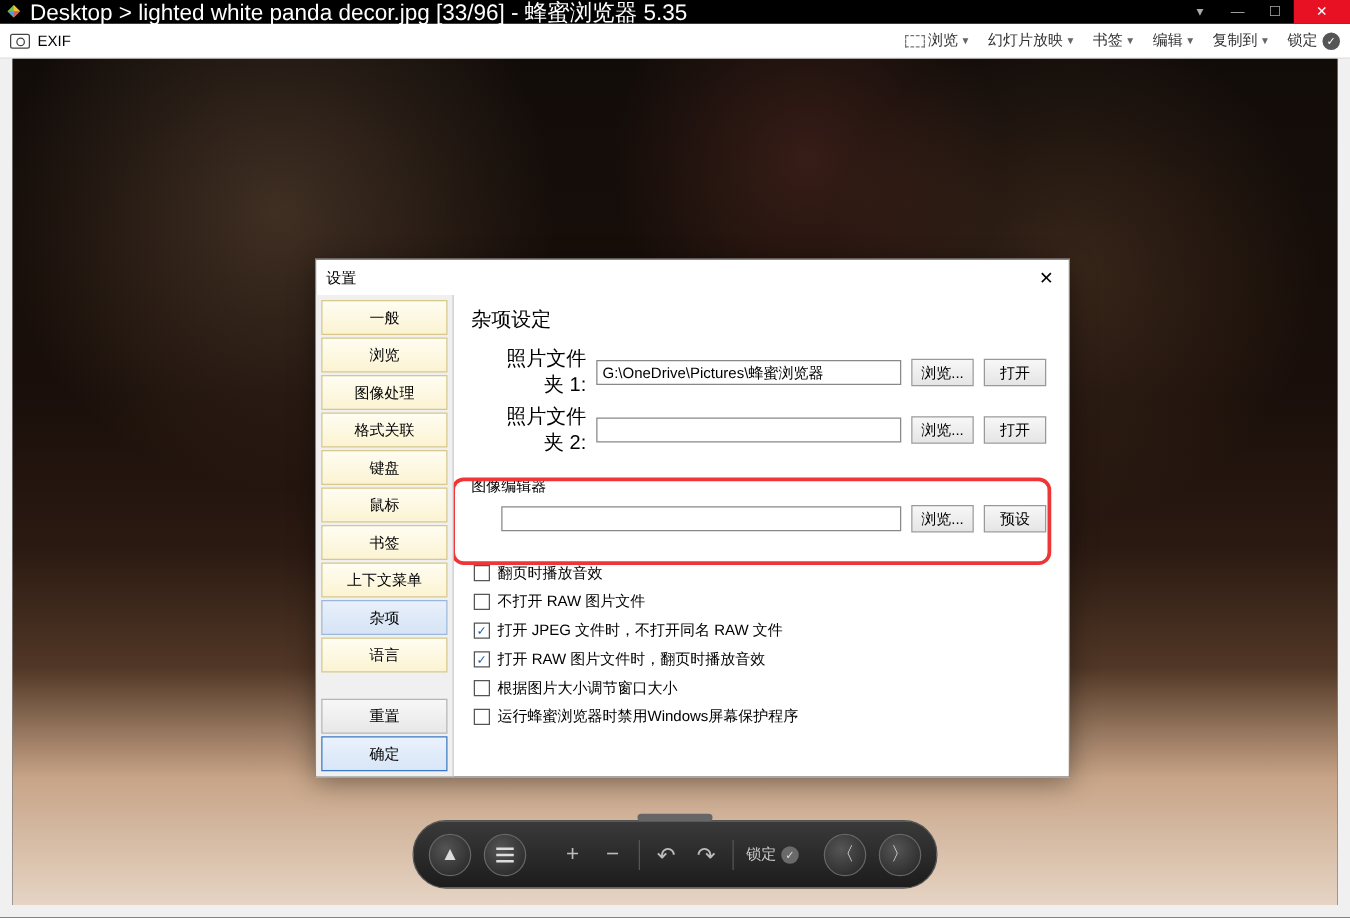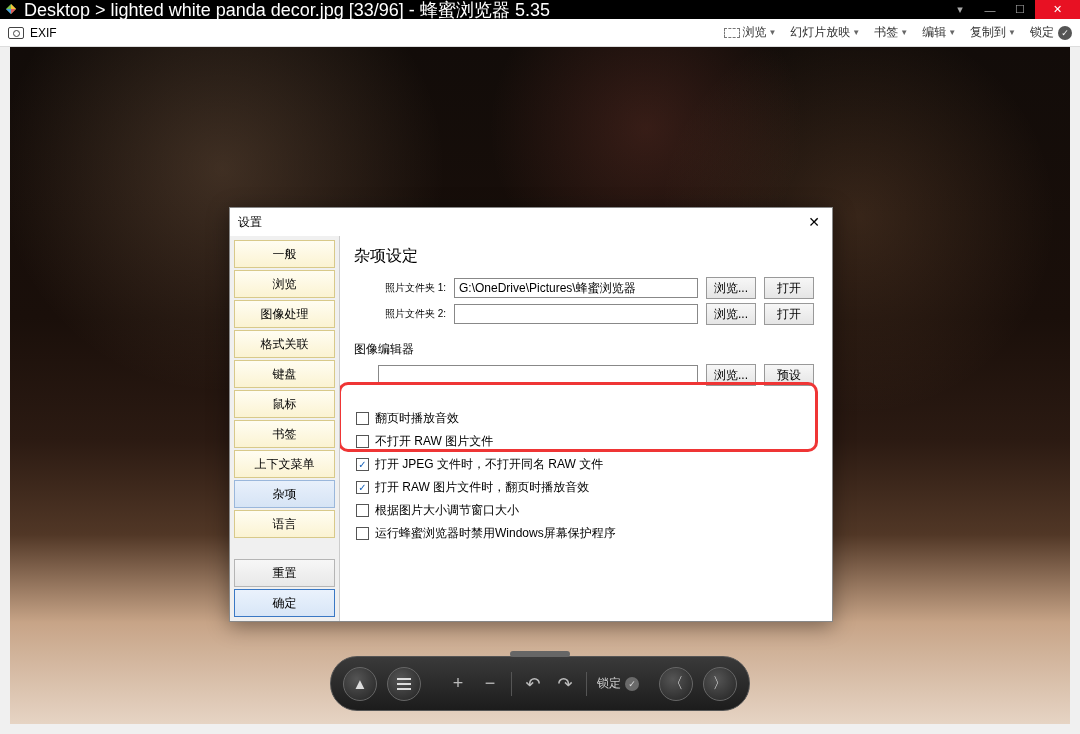--- a/index.html
+++ b/index.html
@@ -61,21 +61,21 @@
 .bgimg {
   position: absolute; inset: 0;
   background:
     radial-gradient(circle at 20% 18%, rgba(255,200,150,0.18) 0, transparent 22%),
     radial-gradient(circle at 60% 12%, rgba(255,120,100,0.15) 0, transparent 18%),
     radial-gradient(circle at 80% 25%, rgba(255,180,120,0.14) 0, transparent 20%),
     linear-gradient(to bottom, #120c09 0%, #1a0f0a 40%, #2b1a12 58%, #513726 72%, #c7a487 85%, #e6d4c4 100%);
 }
 .settings-dialog {
   position: absolute;
-  left: 219px; top: 160px;
+  left: 242px; top: 160px;
   width: 604px; height: 415px;
   background: #fff;
   border: 1px solid #888;
   box-shadow: 0 4px 20px rgba(0,0,0,0.4);
 }
 .dlg-title {
   height: 28px;
   display: flex; align-items: center; justify-content: space-between;
   padding: 0 8px;
   font-size: 12px;
@@ -124,21 +124,21 @@
   position: relative;
   overflow: hidden;
 }
 .section-title { font-size: 16px; margin-bottom: 10px; }
 .group-label { font-size: 12px; margin: 10px 0 6px 0; }
 .field-row {
   display: flex; align-items: center;
   margin: 4px 0 4px 24px;
   gap: 8px;
 }
-.field-row .lbl { width: 68px; text-align: right; font-size: 10px; }
+.field-row .lbl { width: 68px; text-align: right; font-size: 16px; }
 .field-row input[type=text] {
   flex: 1;
   height: 20px;
   border: 1px solid #888;
   padding: 0 4px;
   font-size: 12px;
 }
 .field-row .btn {
   width: 50px; height: 22px;
   border: 1px solid #999;

